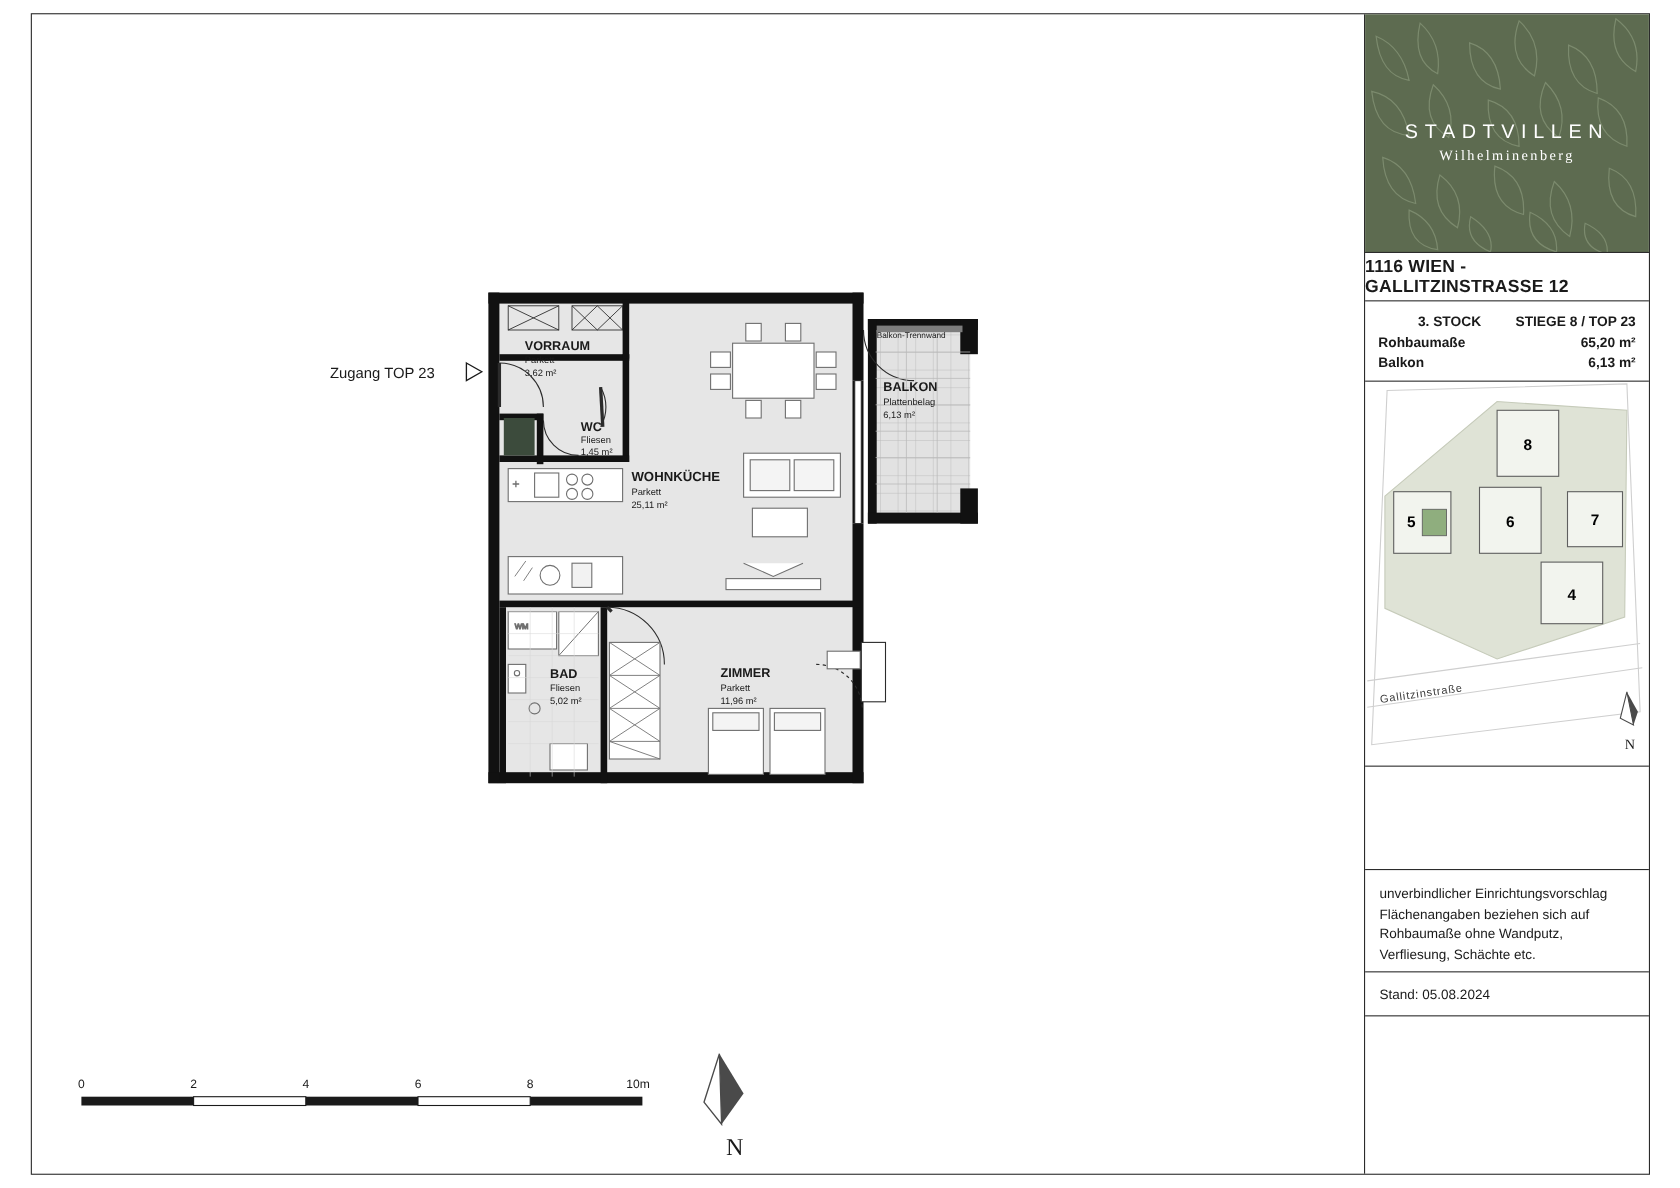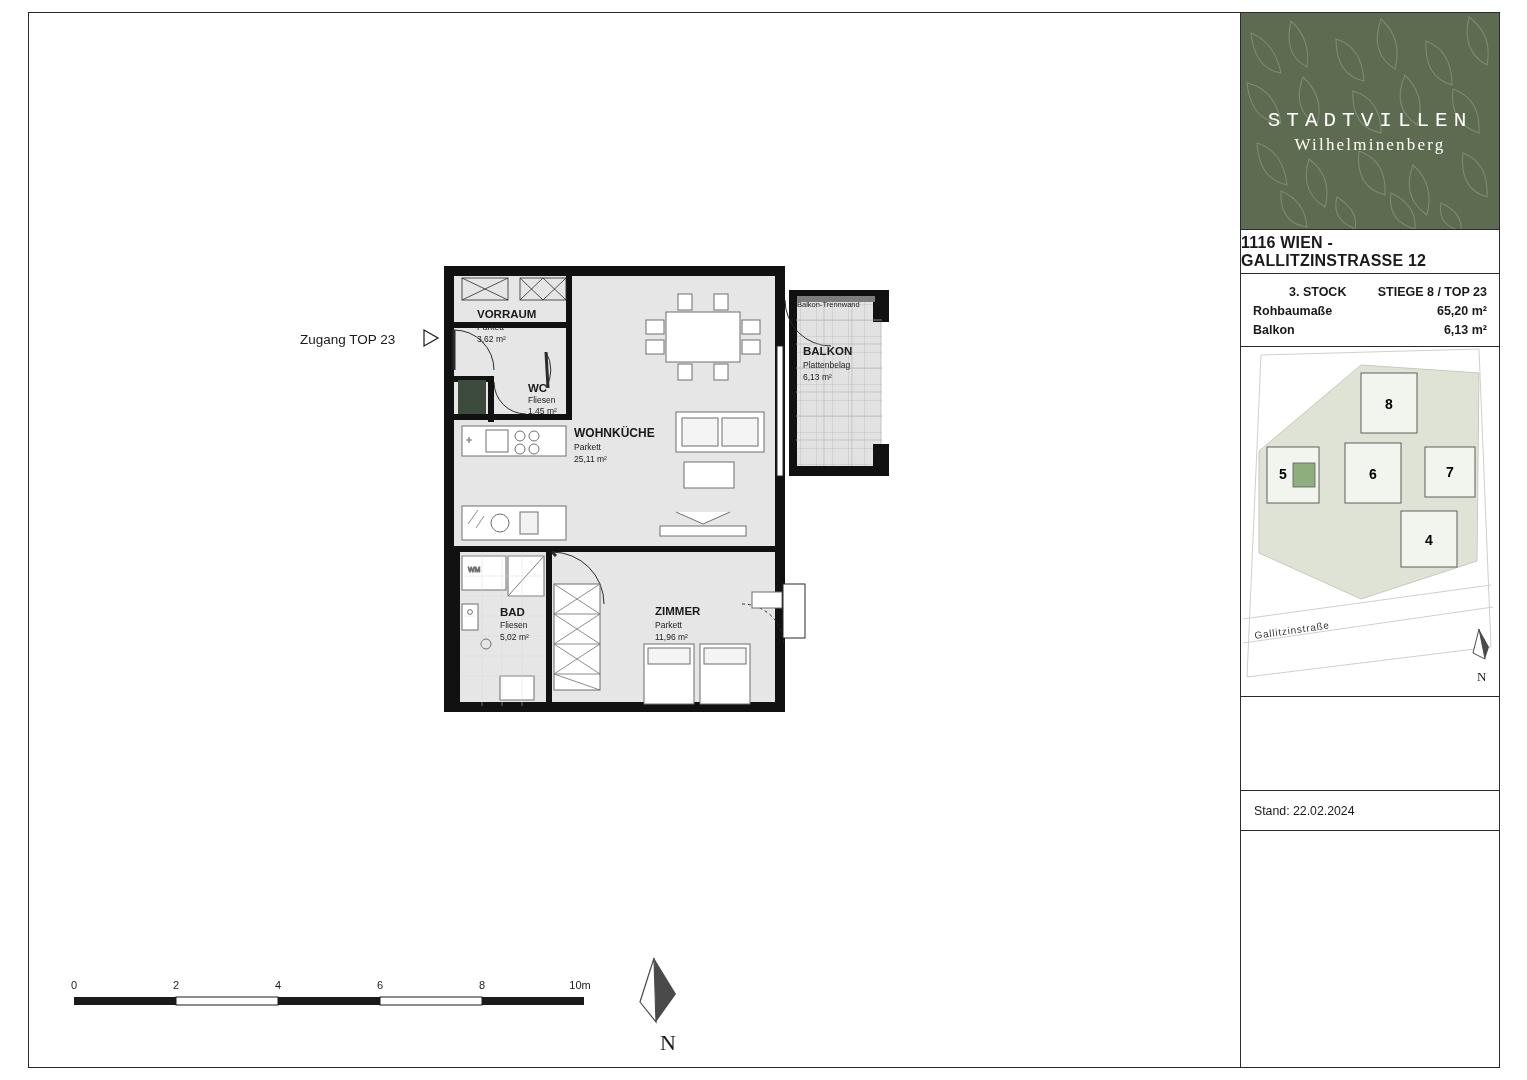--- a/index.html
+++ b/index.html
@@ -54,29 +54,29 @@
     opacity: 0.45;
   }
   #logo-text {
     position: absolute;
     left: 0; right: 0;
     top: 96px;
     text-align: center;
     color: #ffffff;
   }
   #logo-title {
-    font-family: Liberation Mono, monospace;
-    font-size: 21px;
+    font-family: Liberation Sans, sans-serif;
+    font-size: 18px;
     letter-spacing: 6px;
     white-space: nowrap;
     text-align: center;
   }
   #logo-sub {
     font-family: "Liberation Serif", serif;
-    font-size: 17px;
+    font-size: 13px;
     letter-spacing: 2.2px;
     margin-top: 3px;
   }
   #addr-box {
     height: 44px;
     display: flex;
     align-items: center;
     justify-content: center;
   }
   #addr-text {
@@ -434,21 +434,24 @@
         <g>
           <path d="M238 282 L244 312 L232 306 Z" fill="#ffffff" stroke="#4a4a4a" stroke-width="1"></path>
           <path d="M238 282 L244 312 L248 300 Z" fill="#4a4a4a"></path>
           <text x="236" y="334" font-size="13" font-family="Liberation Serif, serif" fill="#1a1a1a">N</text>
         </g>
       </svg>
     </div>
 
     <div class="panel-sec" id="empty-box-1"></div>
 
+    <div class="panel-sec" id="note-box">
+      <p>unverbindlicher Einrichtungsvorschlag Flächenangaben beziehen sich auf Rohbaumaße ohne Wandputz, Verfliesung, Schächte etc.</p>
+    </div>
 
     <div class="panel-sec" id="stand-box">
-      <span id="stand-text">Stand: 22.02.2024</span>
+      <span id="stand-text">Stand: 05.08.2024</span>
     </div>
 
     <div class="panel-sec" id="empty-box-2"></div>
   </div>
 
 </div>
 
 </body></html>

